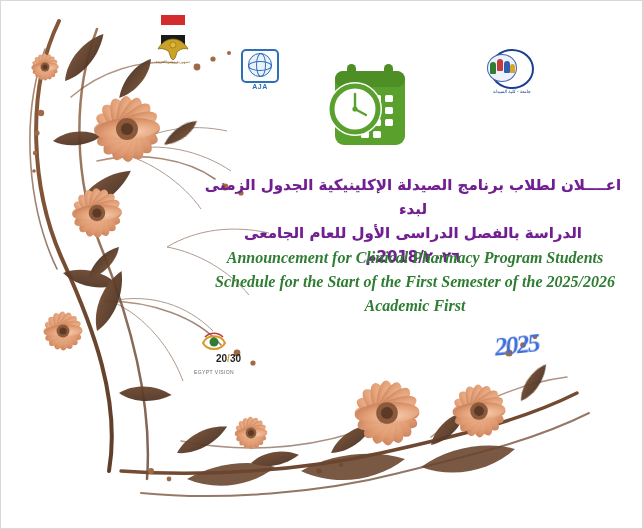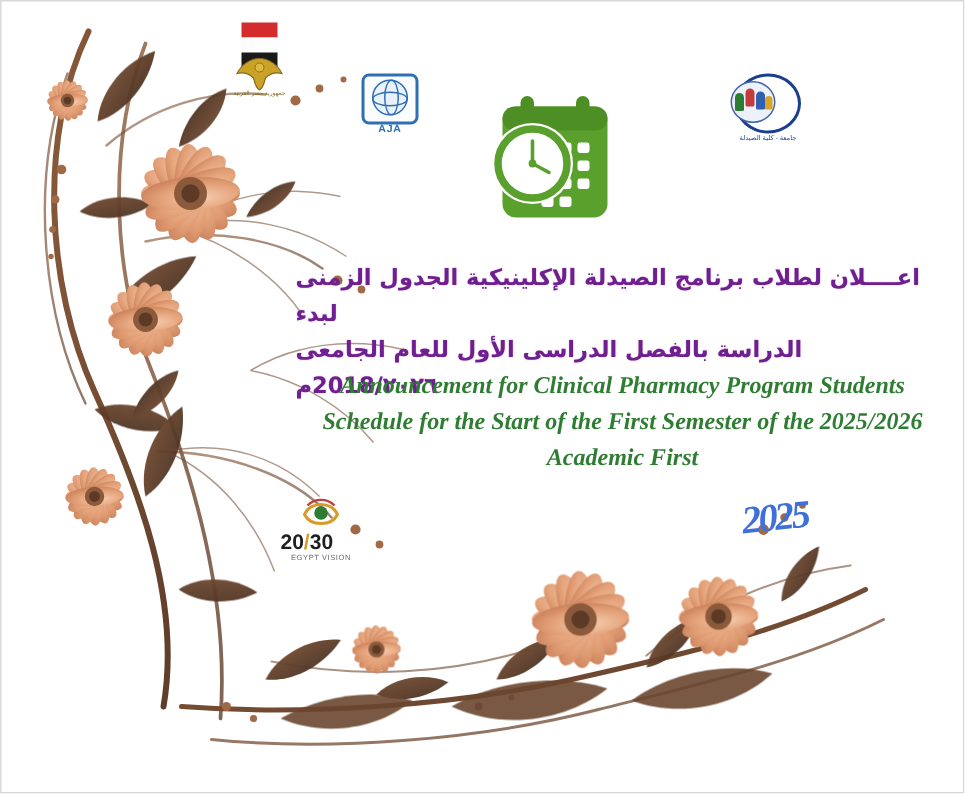--- a/index.html
+++ b/index.html
@@ -150,21 +150,21 @@
     width: 96px;
     height: 96px;
   }
 
   
   .arabic-title {
     position: absolute;
     left: 196px;
     top: 172px;
     width: 432px;
-    text-align: left;
+    text-align: center;
     direction: rtl;
     color: #6f1f8f;
     font-weight: bold;
     font-size: 15px;
     line-height: 24px;
     font-family: "DejaVu Sans", sans-serif;
     text-shadow: 0 0 1px rgba(111,31,143,.35);
   }
   .arabic-title .line2 { display: block; }
 
@@ -193,22 +193,22 @@
   }
   .vision-eye {
     position: absolute;
     left: 14px; top: 0;
     width: 26px; height: 22px;
   }
   .vision-num {
     position: absolute;
     left: 0; top: 22px;
     width: 54px;
-    text-align: left;
-    font-size: 14px;
+    text-align: right;
+    font-size: 10px;
     font-weight: bold;
     color: #1f1f1f;
     letter-spacing: 0px;
     font-family: "Liberation Sans", sans-serif;
   }
   .vision-num .slash { color: #d89b2a; font-weight: bold; }
   .vision-cap {
     position: absolute;
     left: 0; top: 38px;
     width: 54px;

